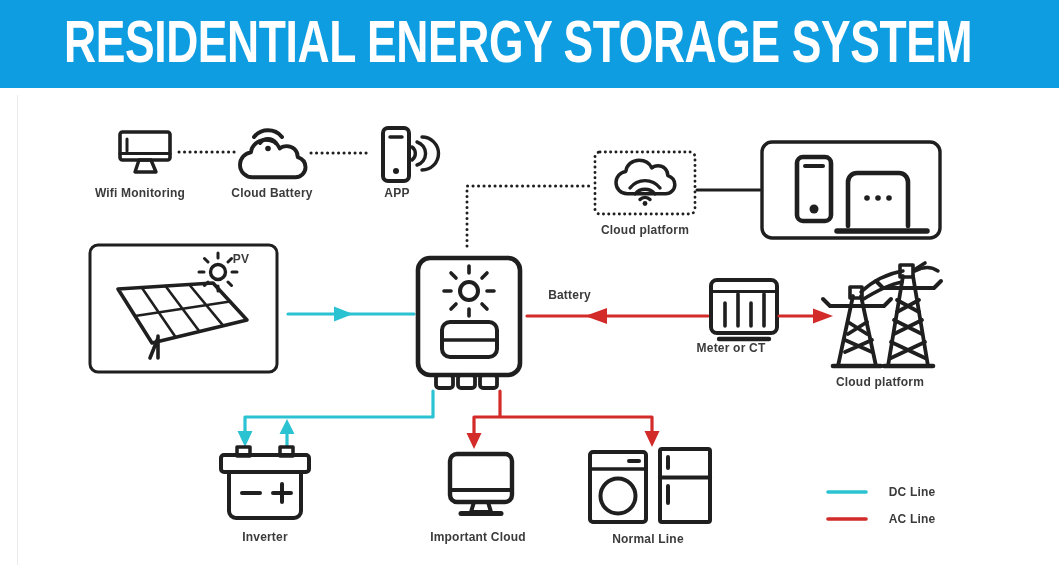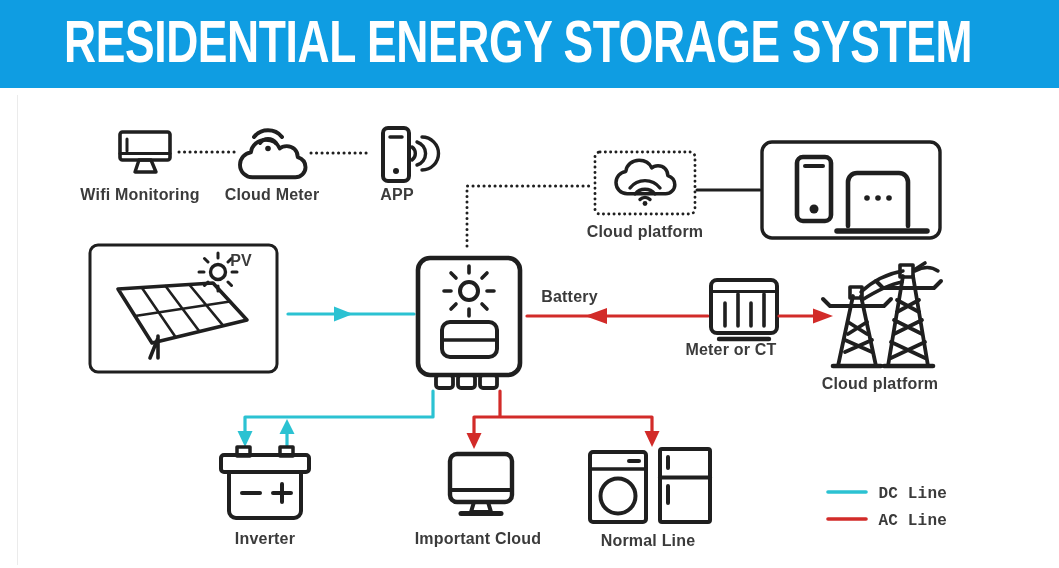--- a/index.html
+++ b/index.html
@@ -15,24 +15,24 @@
   .banner{position:absolute;left:0;top:0;width:1059px;height:88px;background:var(--banner);}
   .banner h1{
     position:absolute;left:64px;top:50%;
     transform:translateY(-54%) scaleX(0.74);
     transform-origin:left center;
     color:#ffffff;font-size:60px;font-weight:700;letter-spacing:-0.5px;white-space:nowrap;
   }
   .page-edge{position:absolute;left:17px;top:95px;width:1px;height:470px;background:#ebebeb;}
   .diagram-svg{position:absolute;left:0;top:0;width:1059px;height:568px;}
   .lbl{
-    position:absolute;font-size:16px;font-weight:700;color:var(--label);
+    position:absolute;font-size:12px;font-weight:700;color:var(--label);
     text-align:center;letter-spacing:0.2px;white-space:nowrap;
   }
-  .lbl.left{text-align:right;font-family:Liberation Mono, monospace;}
+  .lbl.left{text-align:center;}
 </style>
 </head>
 <body>
 
 <div class="stage">
 
   <div class="banner">
     <h1>RESIDENTIAL ENERGY STORAGE SYSTEM</h1>
   </div>
 
@@ -214,21 +214,21 @@
         <path d="M660,477.5 H710" stroke-width="4"></path>
         <path d="M668,457 V468 M668,486 V503" stroke-width="4"></path>
       </g>
     </g>
 
     <path d="M828,492 H866" stroke="var(--dc)" stroke-width="3.6"></path>
     <path d="M828,519 H866" stroke="var(--ac)" stroke-width="3.6"></path>
   </svg>
 
   <div class="lbl" style="left:70px;top:186px;width:140px">Wifi Monitoring</div>
-  <div class="lbl" style="left:207px;top:186px;width:130px">Cloud Meter</div>
+  <div class="lbl" style="left:207px;top:186px;width:130px">Cloud Battery</div>
   <div class="lbl" style="left:357px;top:186px;width:80px">APP</div>
   <div class="lbl" style="left:575px;top:223px;width:140px">Cloud platform</div>
   <div class="lbl" style="left:224px;top:252px;width:34px">PV</div>
   <div class="lbl" style="left:527px;top:288px;width:85px">Battery</div>
   <div class="lbl" style="left:671px;top:341px;width:120px">Meter or CT</div>
   <div class="lbl" style="left:810px;top:375px;width:140px">Cloud platform</div>
   <div class="lbl" style="left:205px;top:530px;width:120px">Inverter</div>
   <div class="lbl" style="left:408px;top:530px;width:140px">Important Cloud</div>
   <div class="lbl" style="left:583px;top:532px;width:130px">Normal Line</div>
   <div class="lbl left" style="left:877px;top:485px;width:70px">DC Line</div>

